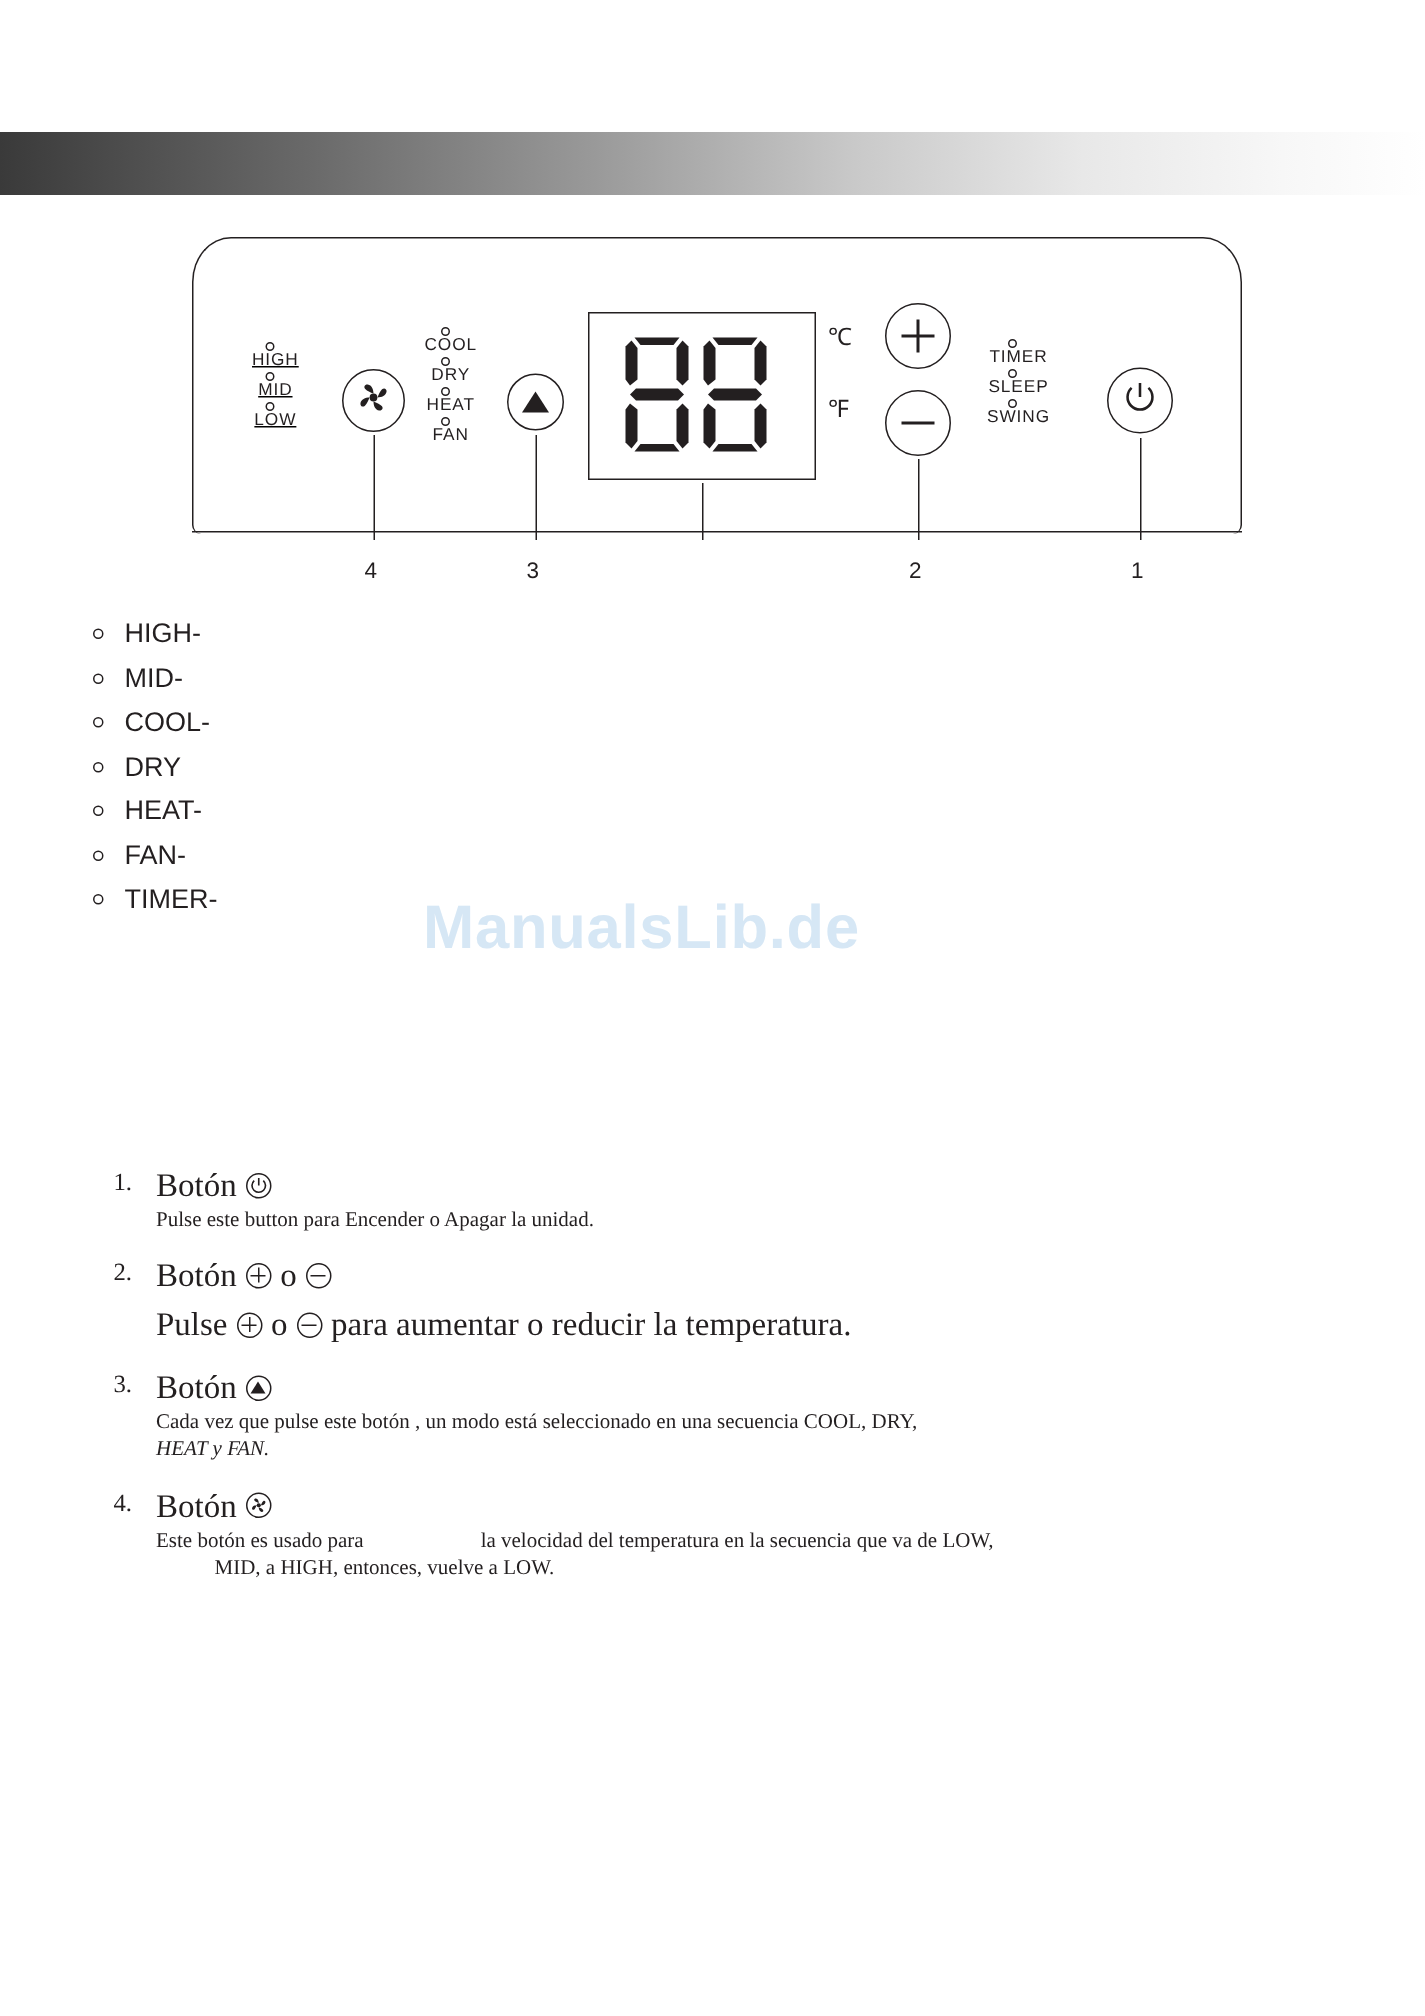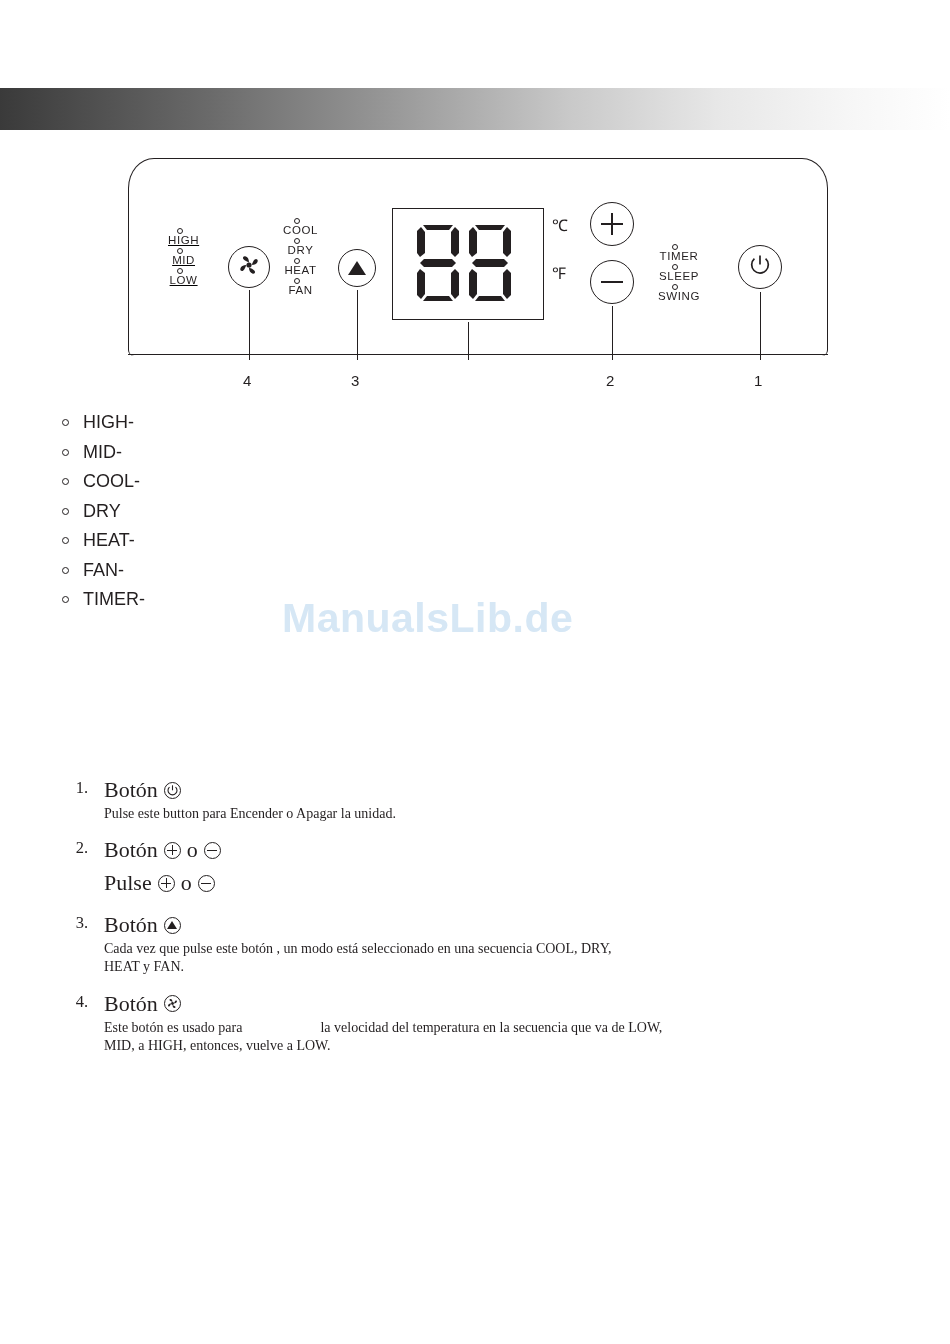--- a/index.html
+++ b/index.html
@@ -70,21 +70,21 @@
     width: 6px;
     height: 6px;
     border: 1px solid #231f20;
     border-radius: 50%;
     margin-right: 7px;
     box-sizing: border-box;
   }
 
   #lamps-fanspeed { left: 48px; top: 78px; text-decoration: underline; }
   #lamps-mode     { left: 163px; top: 68px; }
-  #lamps-extra    { left: 538px; top: 94px; }
+  #lamps-extra    { left: 538px; top: 76px; }
 
   
   .round-btn {
     position: absolute;
     border: 1.6px solid #231f20;
     border-radius: 50%;
     box-sizing: border-box;
     display: flex;
     align-items: center;
     justify-content: center;
@@ -443,35 +443,36 @@
         <span>Botón</span>
         <span class="inline-icon ic-plus"></span>
         <span>o</span>
         <span class="inline-icon ic-minus"></span>
       </div>
       <div class="instr-head" style="margin-top:9px;">
         <span>Pulse</span>
         <span class="inline-icon ic-plus"></span>
         <span>o</span>
         <span class="inline-icon ic-minus"></span>
+        <span>para aumentar o reducir la temperatura.</span>
       </div>
     </div>
   </div>
 
   <div class="instr-item">
     <span class="instr-index">3.</span>
     <div class="instr-body">
       <div class="instr-head">
         <span>Botón</span>
         <span class="inline-icon">
           <span class="ic-tri"></span>
         </span>
       </div>
       <div class="instr-text">Cada vez que pulse este botón , un modo está seleccionado en una secuencia COOL, DRY,</div>
-      <div class="instr-text" style="margin-top:0;">HEAT y FAN.</div>
+      <div class="instr-text" style="margin-top:0;font-style:italic;">HEAT y FAN.</div>
     </div>
   </div>
 
   <div class="instr-item">
     <span class="instr-index">4.</span>
     <div class="instr-body">
       <div class="instr-head">
         <span>Botón</span>
         <span class="inline-icon">
           <svg width="13" height="13" viewBox="0 0 26 26">
@@ -481,17 +482,17 @@
               <path d="M15.8 13c3 0 5.6-1.2 6.1-3.8 .3-1.9 -1.6-3 -3-1.7 -1.4 1.3 -2.2 3.4 -3.1 5.5z"></path>
               <path d="M13 15.8c0 3 1.2 5.6 3.8 6.1 1.9 .3 3-1.6 1.7-3 -1.3-1.4 -3.4-2.2 -5.5-3.1z"></path>
               <path d="M10.2 13c-3 0-5.6 1.2 -6.1 3.8 -.3 1.9 1.6 3 3 1.7 1.4-1.3 2.2-3.4 3.1-5.5z"></path>
             </g>
           </svg>
         </span>
       </div>
       <div class="instr-text">
         <span>Este botón es usado para</span><span class="gap-word"></span><span>la velocidad del temperatura en la secuencia que va de LOW,</span>
       </div>
-      <div class="instr-text" style="margin-top:0;">MID, a HIGH, entonces, vuelve a LOW.</div>
+      <div class="instr-text" style="margin-top:0;margin-left:39px;">MID, a HIGH, entonces, vuelve a LOW.</div>
     </div>
   </div>
 
 </div>
 
 </body></html>

